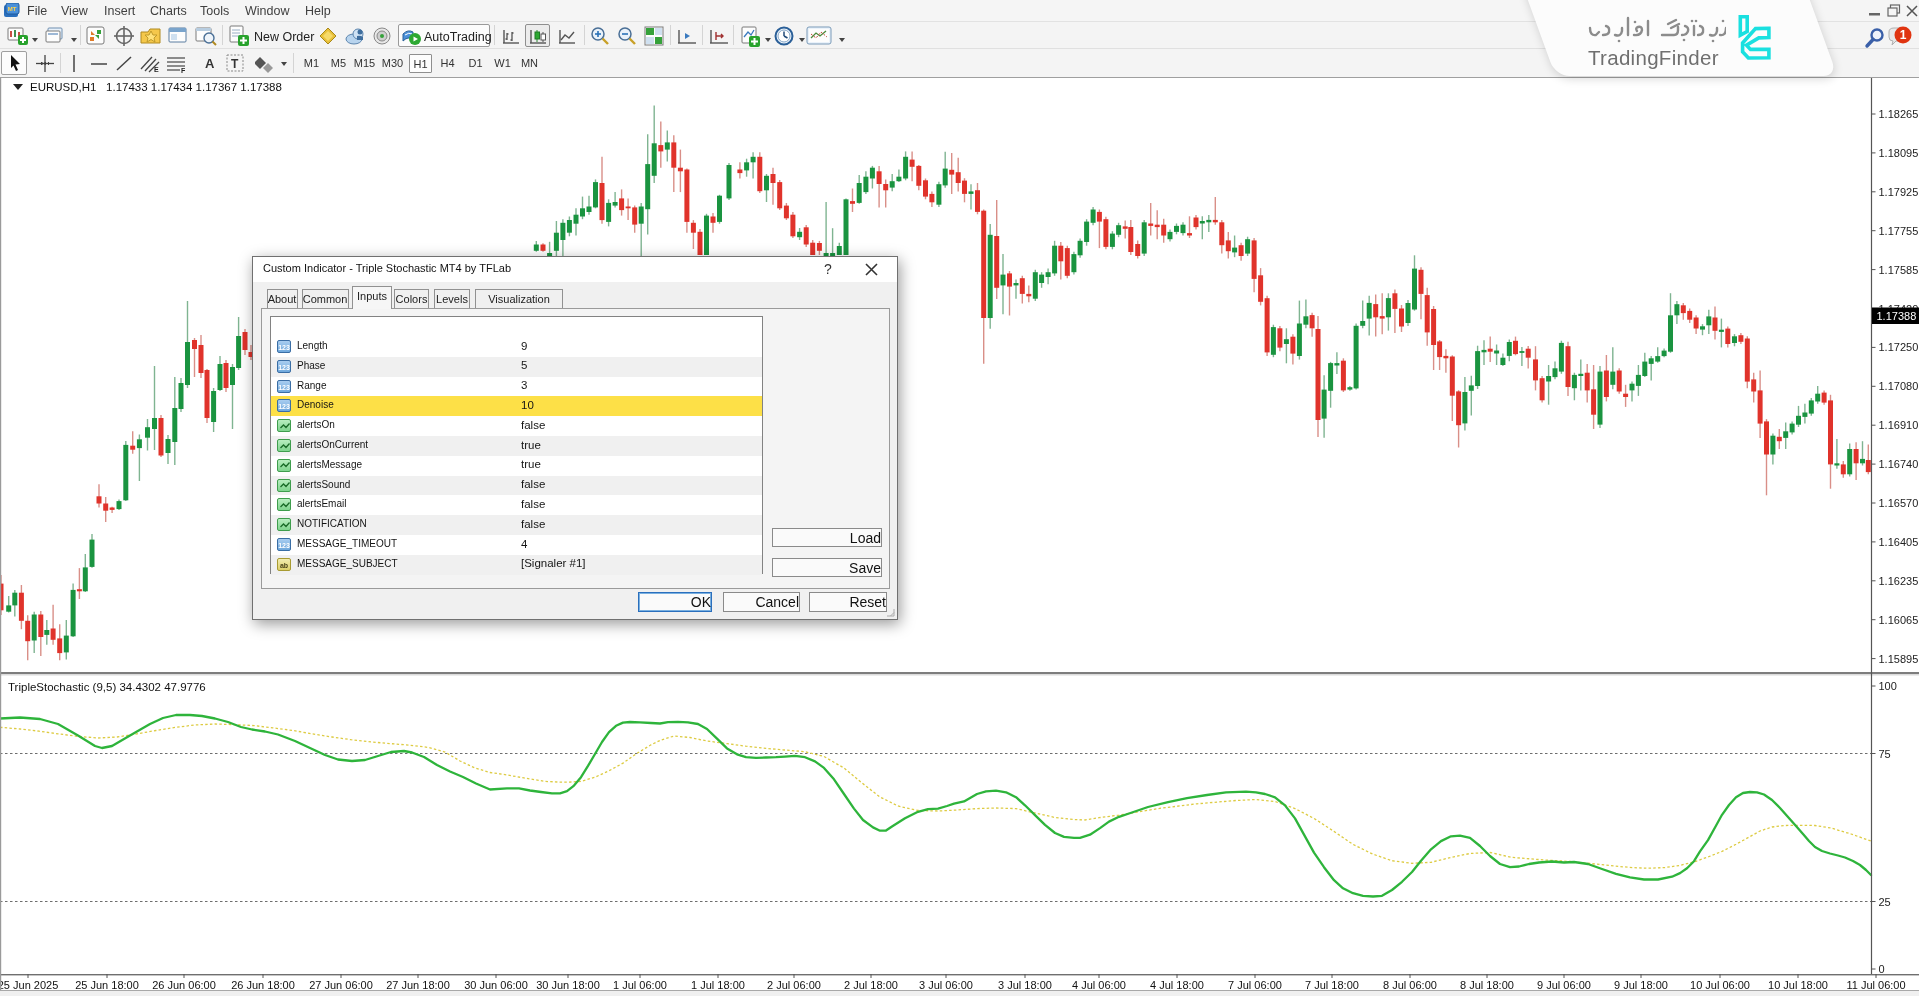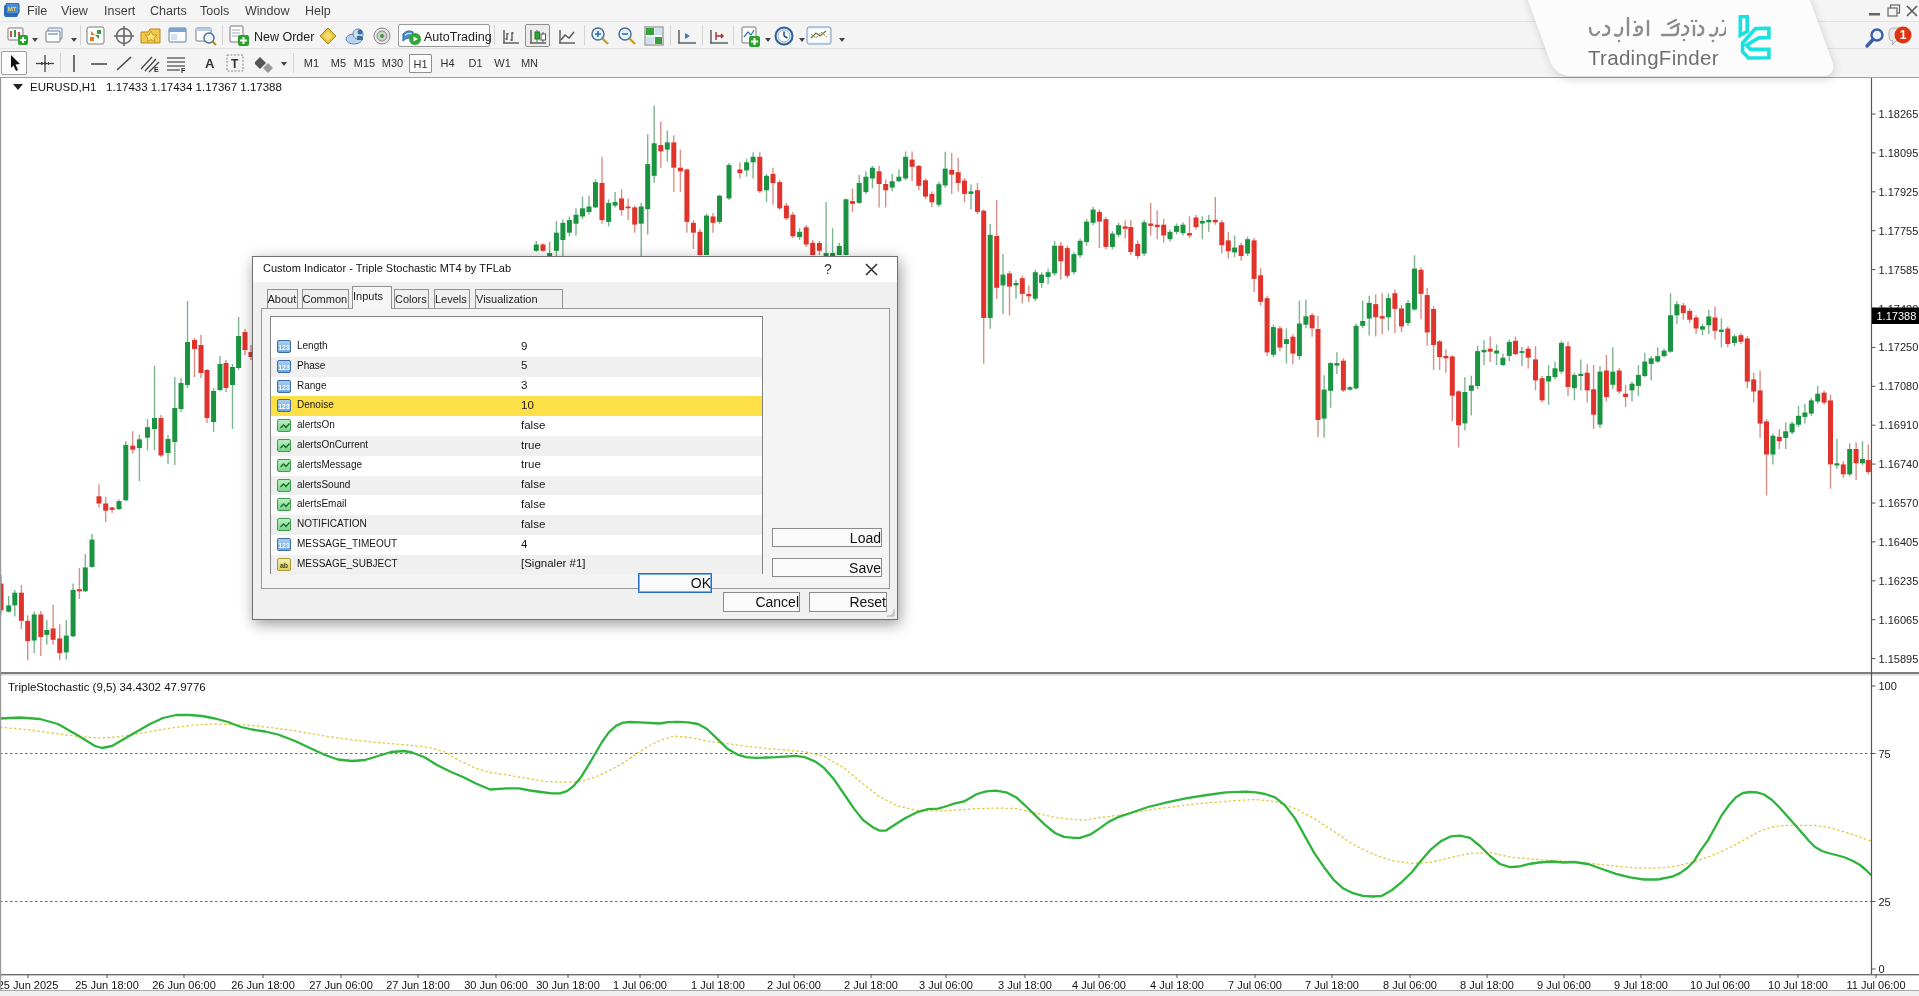--- a/index.html
+++ b/index.html
@@ -9,21 +9,21 @@
 .tb2{left:0;top:22px;width:1919px;height:27px;background:#f4f4f4;border-bottom:1px solid #e0e0e0}
 .tb3{left:0;top:49px;width:1919px;height:29px;background:#f4f4f4;border-bottom:1px solid #9f9f9f}
 .vsep2{position:absolute;top:3px;width:1px;height:20px;background:#d4d4d4}
 .vsep3{position:absolute;top:4px;width:1px;height:20px;background:#d4d4d4}
 .tf{position:absolute;top:5px;width:23px;height:19px;font-size:11px;color:#333;text-align:center;line-height:19px}
 .tfa{background:#fdfdfd;border:1px solid #8f8f8f;border-radius:1px}
 .icon{position:absolute}
 .dlg{left:252px;top:256px;width:646px;height:364px;background:#f0f0f0;border:1px solid #707070;box-shadow:2px 4px 14px rgba(0,0,0,.40)}
 .dlgtitle{position:absolute;left:0;top:0;width:100%;height:25px;background:#fff}
 .dlgtitle span{position:absolute;left:10px;top:5px;font-size:11px;color:#111}
-.tab{position:absolute;top:32px;height:20px;background:#f0f0f0;border:1px solid #919191;border-bottom:none;font-size:11px;color:#222;padding-top:3px}
+.tab{position:absolute;top:32px;height:20px;background:#f0f0f0;border:1px solid #919191;border-bottom:none;font-size:11px;color:#222;text-align:center;padding-top:3px}
 .tabactive{top:29px;height:23px;background:#f6f6f6;z-index:3}
 .tabframe{position:absolute;left:8px;top:51px;width:629px;height:281px;border:1px solid #9a9a9a;background:#f4f4f4}
 .tbl{position:absolute;left:17px;top:59px;width:493px;height:258px;border:1px solid #828282;background:#fff}
 .tblrow{position:absolute;left:0;width:491px;height:19.8px}
 .tbli{position:absolute;left:6px;top:3px;width:14px;height:13px;border-radius:2px;font-size:7px;font-weight:bold;text-align:center;line-height:13px}
 .tblt{position:absolute;left:26px;top:3px;font-size:10px;color:#151515}
 .tblv{position:absolute;left:250px;top:2.5px;font-size:11.5px;color:#151515}
 .btn{position:absolute;background:#fafafa;border:1px solid #8a8a8a;font-size:14px;color:#111;text-align:right}
 .num123{background:linear-gradient(#a8cdf0,#6fa8dc);border:1px solid #3a6ea5;color:#fff}
 .boolic{background:linear-gradient(#b8eec0,#7fd48d);border:1px solid #3f9e4d;color:#1a5c28}
@@ -958,21 +958,21 @@
         <span class="tblv">4</span>
       </div>
 <div class="tblrow" style="top:237.8px;background:#f0f0f0">
         <div class="tbli abic">ab</div>
         <span class="tblt">MESSAGE_SUBJECT</span>
         <span class="tblv">[Signaler #1]</span>
       </div>
 </div>
 <div class="btn" style="left:519px;top:271px;width:110px;height:19px;line-height:18px">Load</div>
 <div class="btn" style="left:519px;top:301px;width:110px;height:19px;line-height:18px">Save</div>
-<div class="btn" style="left:385px;top:316px;width:74px;height:20px;line-height:19px;border:1px solid #2a6fbd;box-shadow:inset 0 0 0 1px #7ab0e0">OK</div>
+<div class="btn" style="left:385px;top:335px;width:74px;height:20px;line-height:19px;border:1px solid #2a6fbd;box-shadow:inset 0 0 0 1px #7ab0e0">OK</div>
 <div class="btn" style="left:470px;top:335px;width:77px;height:20px;line-height:19px">Cancel</div>
 <div class="btn" style="left:556px;top:335px;width:78px;height:20px;line-height:19px">Reset</div>
 <svg style="position:absolute;right:2px;bottom:2px" width="8" height="8">
       <path d="M7 0 L7 7 L0 7 M7 3.5 L3.5 7" stroke="#aaa" stroke-width="1" fill="none"></path>
     </svg>
 </div>
 <svg class="abs" style="left:1868px;top:8px" width="14" height="8">
     <rect x="1" y="5" width="11" height="2.5" fill="#666"></rect>
   </svg>
 <svg class="abs" style="left:1887px;top:4px" width="14" height="13">

